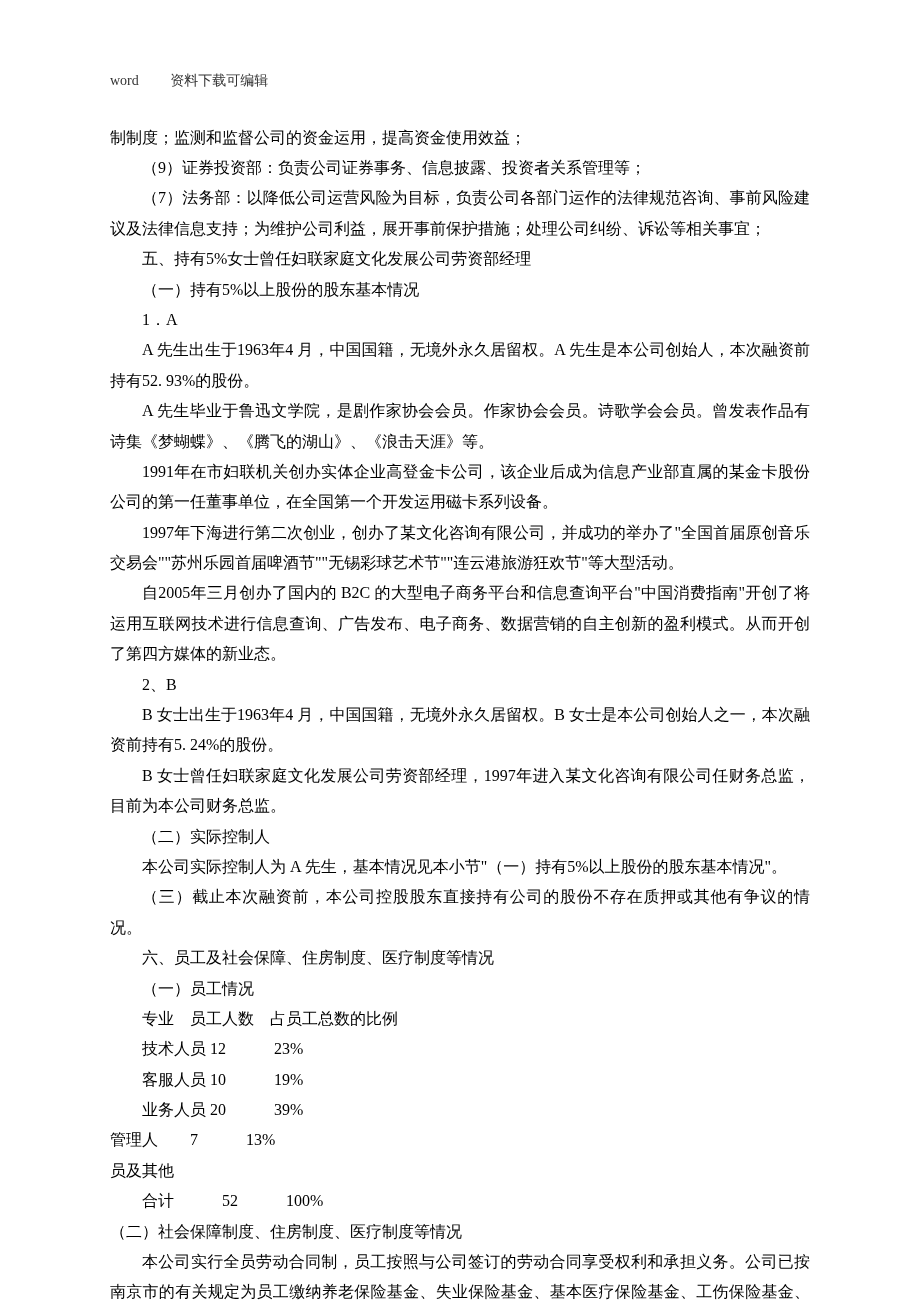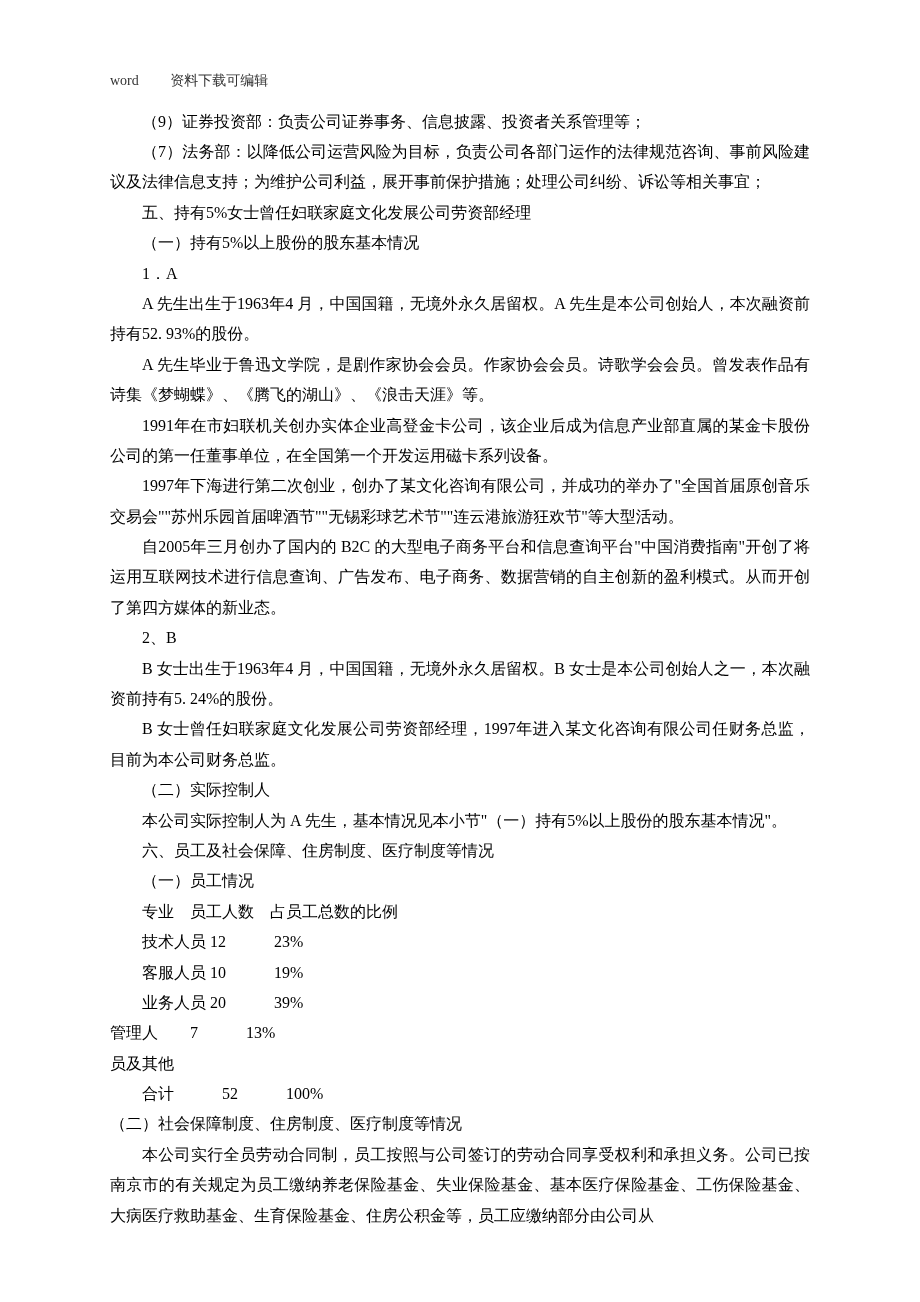--- a/index.html
+++ b/index.html
@@ -14,21 +14,21 @@
       font-family: "SimSun", "宋体", serif;
       font-size: 16px;
       color: #000;
       line-height: 1.9;
       padding: 68px 110px 40px 110px;
       position: relative;
     }
     .header {
       font-size: 14px;
       color: #333;
-      margin-bottom: 12px;
+      margin-bottom: 28px;
     }
     .header .left {
       display: inline-block;
     }
     .header .right {
       display: inline-block;
       margin-left: 28px;
     }
     .content p {
       margin: 0;
@@ -49,35 +49,37 @@
   </style>
 </head>
 <body>
 
 <div class="header">
   <span class="left">word</span>
   <span class="right">资料下载可编辑</span>
 </div>
 
 <div class="content">
+  <p class="no-indent">制制度；监测和监督公司的资金运用，提高资金使用效益；</p>
   <p class="indent">（9）证券投资部：负责公司证券事务、信息披露、投资者关系管理等；</p>
   <p class="indent">（7）法务部：以降低公司运营风险为目标，负责公司各部门运作的法律规范咨询、事前风险建议及法律信息支持；为维护公司利益，展开事前保护措施；处理公司纠纷、诉讼等相关事宜；</p>
   <p class="indent">五、持有5%女士曾任妇联家庭文化发展公司劳资部经理</p>
   <p class="indent">（一）持有5%以上股份的股东基本情况</p>
   <p class="indent">1．A</p>
   <p class="indent">A 先生出生于1963年4  月，中国国籍，无境外永久居留权。A 先生是本公司创始人，本次融资前持有52. 93%的股份。</p>
   <p class="indent">A 先生毕业于鲁迅文学院，是剧作家协会会员。作家协会会员。诗歌学会会员。曾发表作品有诗集《梦蝴蝶》、《腾飞的湖山》、《浪击天涯》等。</p>
   <p class="indent">1991年在市妇联机关创办实体企业高登金卡公司，该企业后成为信息产业部直属的某金卡股份公司的第一任董事单位，在全国第一个开发运用磁卡系列设备。</p>
   <p class="indent">1997年下海进行第二次创业，创办了某文化咨询有限公司，并成功的举办了"全国首届原创音乐交易会""苏州乐园首届啤酒节""无锡彩球艺术节""连云港旅游狂欢节"等大型活动。</p>
   <p class="indent">自2005年三月创办了国内的 B2C 的大型电子商务平台和信息查询平台"中国消费指南"开创了将运用互联网技术进行信息查询、广告发布、电子商务、数据营销的自主创新的盈利模式。从而开创了第四方媒体的新业态。</p>
   <p class="indent">2、B</p>
   <p class="indent">B 女士出生于1963年4  月，中国国籍，无境外永久居留权。B 女士是本公司创始人之一，本次融资前持有5.  24%的股份。</p>
   <p class="indent">B 女士曾任妇联家庭文化发展公司劳资部经理，1997年进入某文化咨询有限公司任财务总监，目前为本公司财务总监。</p>
   <p class="indent">（二）实际控制人</p>
   <p class="indent">本公司实际控制人为 A 先生，基本情况见本小节"（一）持有5%以上股份的股东基本情况"。</p>
+  <p class="indent">（三）截止本次融资前，本公司控股股东直接持有公司的股份不存在质押或其他有争议的情况。</p>
   <p class="indent">六、员工及社会保障、住房制度、医疗制度等情况</p>
   <p class="indent">（一）员工情况</p>
   <p class="table-row">专业　员工人数　占员工总数的比例</p>
   <p class="table-row">技术人员 12　　　23%</p>
   <p class="table-row">客服人员 10　　　19%</p>
   <p class="table-row">业务人员 20　　　39%</p>
   <p class="table-row-noindent">管理人　　7　　　13%</p>
   <p class="table-row-noindent">员及其他</p>
   <p class="table-row">合计　　　52　　　100%</p>
   <p class="table-row-noindent">（二）社会保障制度、住房制度、医疗制度等情况</p>

